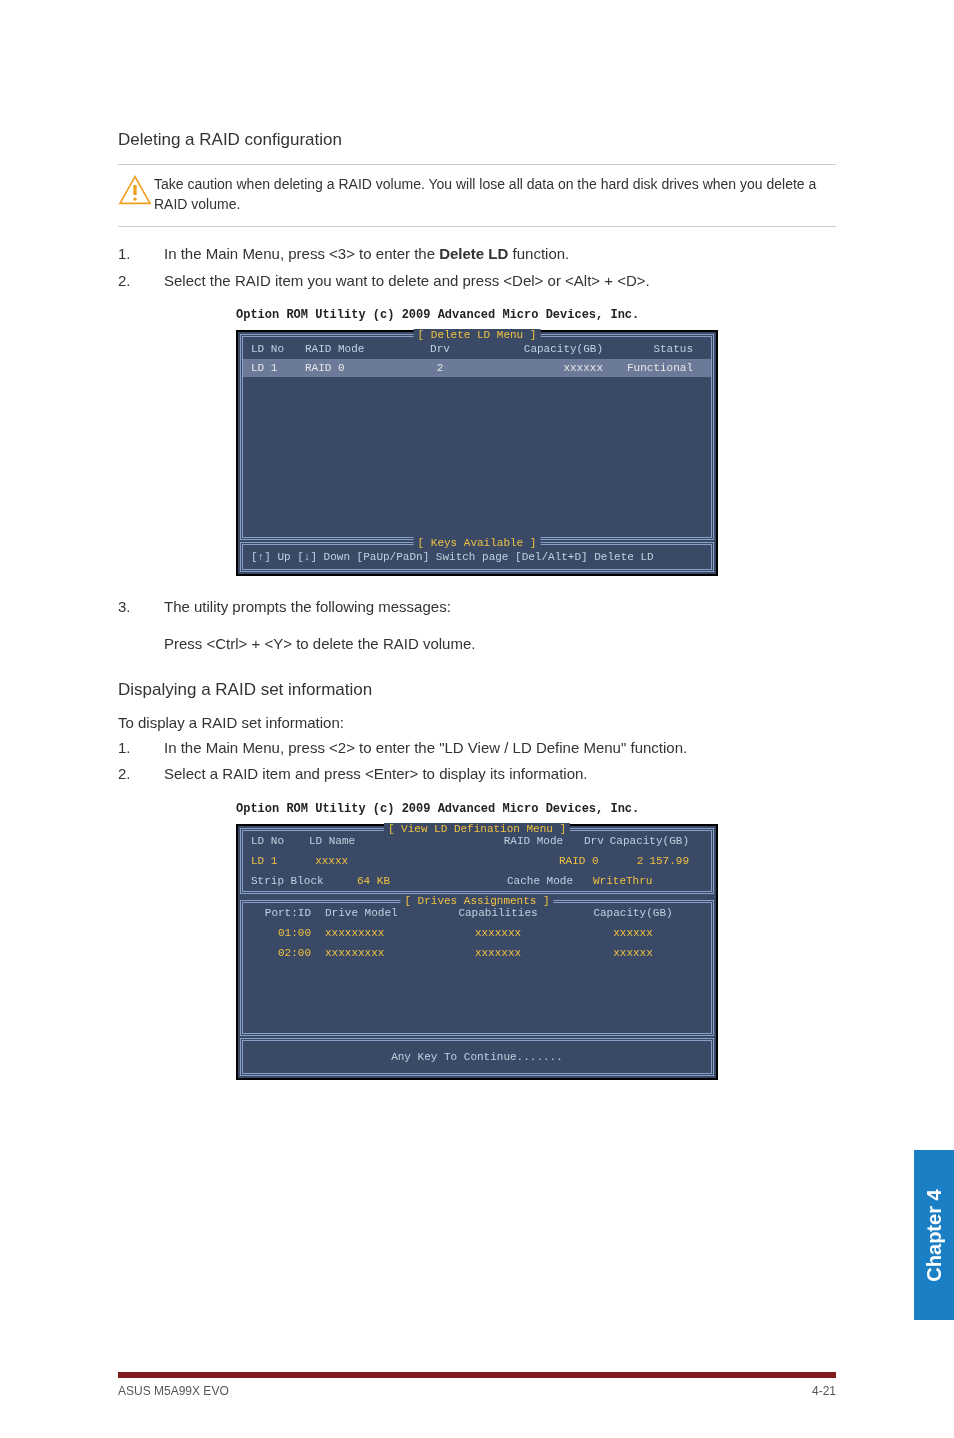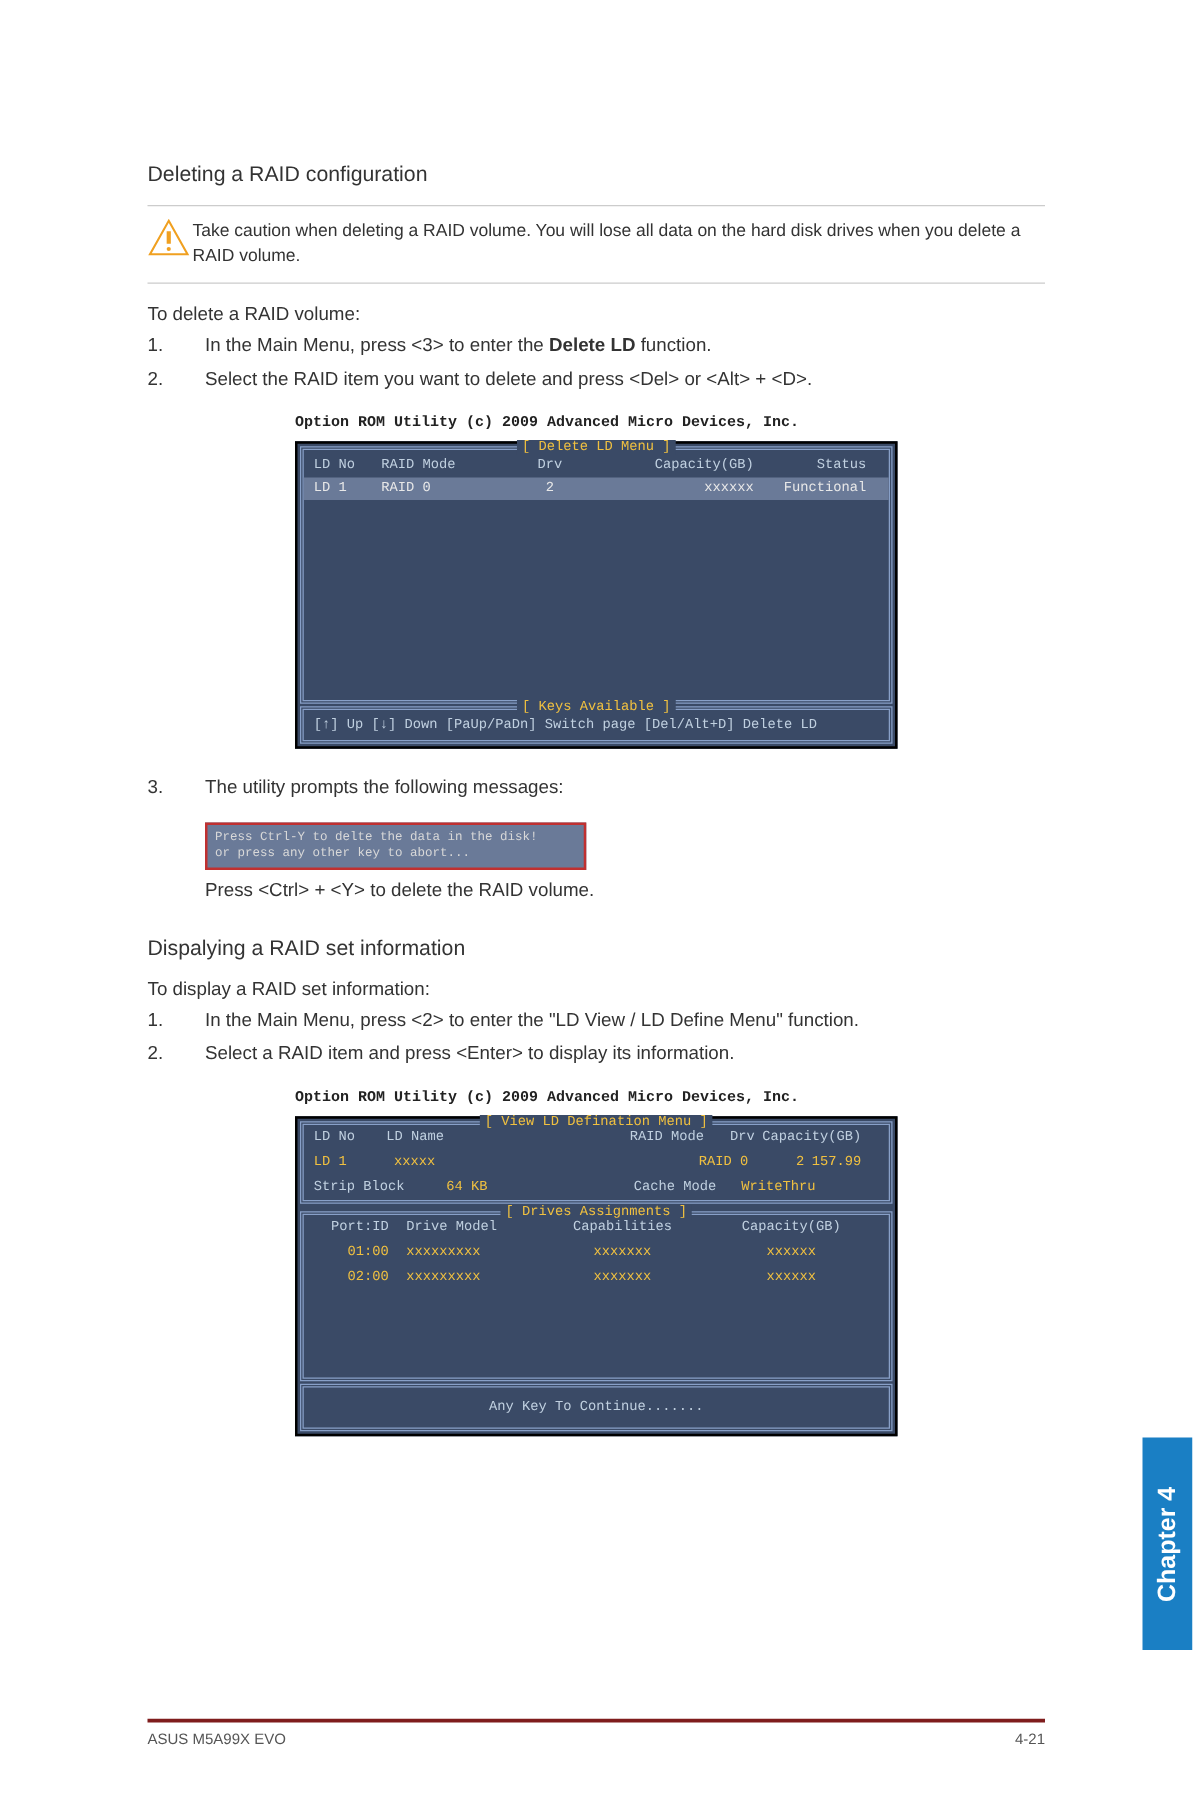--- a/index.html
+++ b/index.html
@@ -202,21 +202,21 @@
     font-weight: bold;
     white-space: nowrap;
   }
 
   
   .footer {
     position: absolute;
     bottom: 40px;
     left: 118px;
     right: 118px;
-    border-top: 3px solid #7f1d1d;
+    border-top: 6px solid #7f1d1d;
     display: flex;
     justify-content: space-between;
     padding-top: 6px;
     font-size: 12px;
     color: #555;
   }
 </style>
 </head>
 <body>
 
@@ -226,21 +226,20 @@
 
   <div class="caution-block">
     <svg class="caution-icon" viewBox="0 0 40 36">
       <path d="M20 2 L38 34 L2 34 Z" fill="none" stroke="#f0a020" stroke-width="2"></path>
       <rect x="18" y="12" width="4" height="12" fill="#f0a020"></rect>
       <circle cx="20" cy="29" r="2" fill="#f0a020"></circle>
     </svg>
     <div class="caution-text">Take caution when deleting a RAID volume. You will lose all data on the hard disk drives when you delete a RAID volume.</div>
   </div>
 
-  <p class="intro">To delete a RAID volume:</p>
 
   <ol class="steps">
     <li>
       <span>
         <span>In the Main Menu, press &lt;3&gt; to enter the </span><b>Delete LD</b><span> function.</span>
       </span>
     </li>
     <li>
       <span>Select the RAID item you want to delete and press &lt;Del&gt; or &lt;Alt&gt; + &lt;D&gt;.</span>
     </li>
@@ -271,24 +270,20 @@
       <span>[↑] Up  [↓] Down  [PaUp/PaDn] Switch page  [Del/Alt+D] Delete LD</span>
     </div>
   </div>
 
   <ol class="steps" start="3" style="counter-reset: step 2;">
     <li>
       <span>The utility prompts the following messages:</span>
     </li>
   </ol>
 
-  <div class="small-red-box">
-    <div>Press Ctrl-Y to delte the data in the disk!</div>
-    <div>or press any other key to abort...</div>
-  </div>
 
   <p class="indent-text">Press &lt;Ctrl&gt; + &lt;Y&gt; to delete the RAID volume.</p>
 
   <h2 class="section">Dispalying a RAID set information</h2>
 
   <p class="intro">To display a RAID set information:</p>
 
   <ol class="steps">
     <li>
         <span>In the Main Menu, press &lt;2&gt; to enter the "LD View / LD Define Menu" function.</span>

